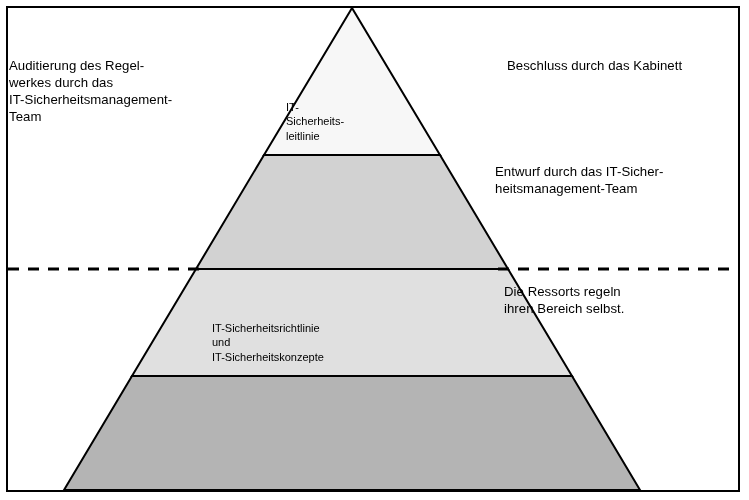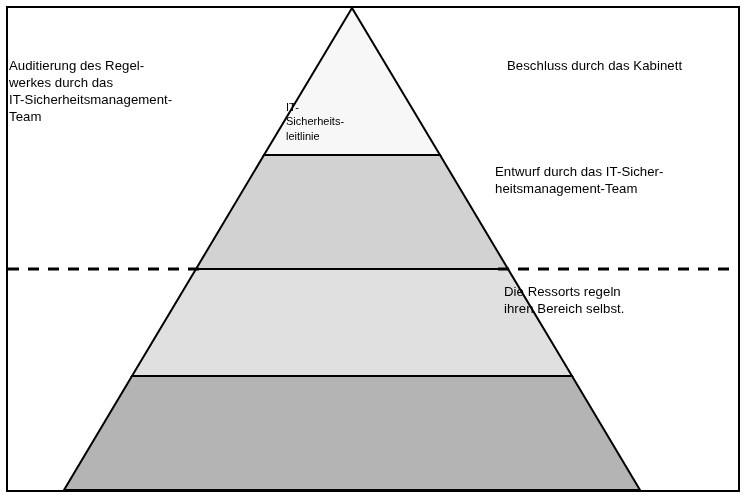--- a/index.html
+++ b/index.html
@@ -94,20 +94,23 @@
     <line x1="8" y1="269" x2="206" y2="269" stroke="#000000" stroke-width="3" stroke-dasharray="11 9"></line>
 
     <line x1="498" y1="269" x2="739" y2="269" stroke="#000000" stroke-width="3" stroke-dasharray="11 9"></line>
   </svg>
 
   <div class="txt tier" id="tier-1-label">IT-
 Sicherheits-
 leitlinie</div>
 
 
+  <div class="txt tier" id="tier-3-label">IT-Sicherheitsrichtlinie
+und
+IT-Sicherheitskonzepte</div>
 
 
   <div class="txt side" id="ann-audit">Auditierung des Regel-
 werkes durch das
 IT-Sicherheitsmanagement-
 Team</div>
 
 
   <div class="txt side" id="ann-kabinett">Beschluss durch das Kabinett</div>
 

